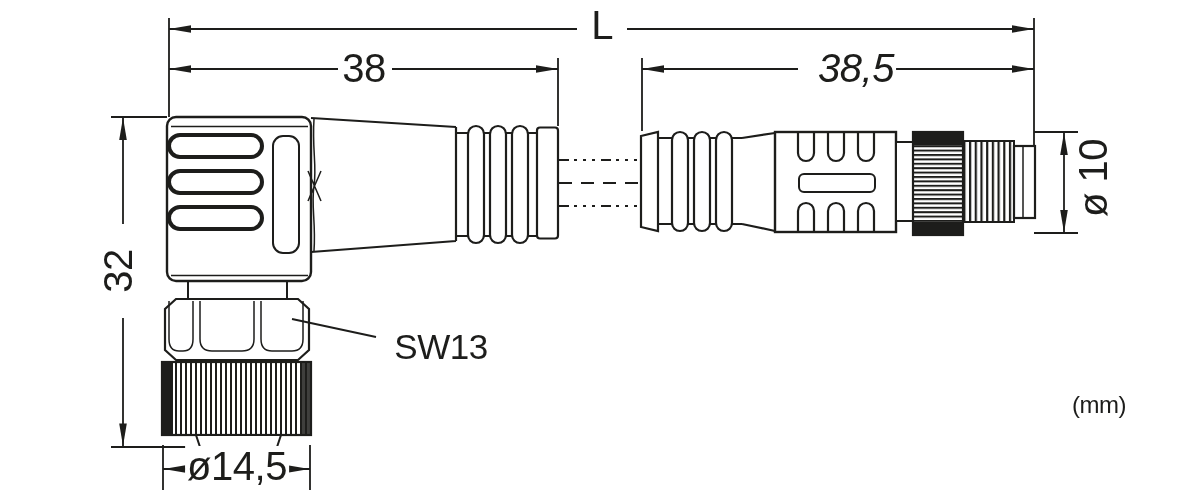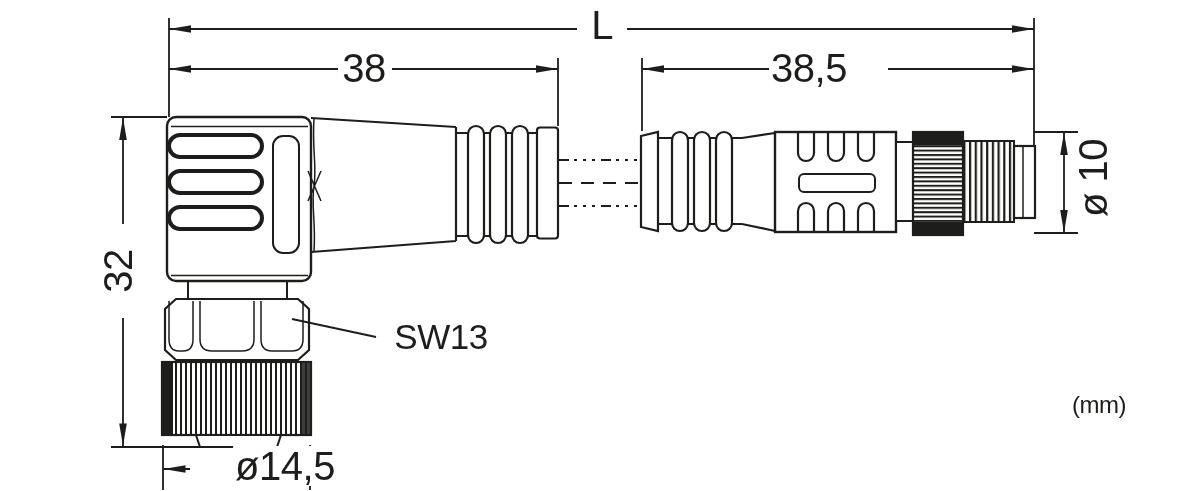--- a/index.html
+++ b/index.html
@@ -7,21 +7,21 @@
     position:relative;width:1200px;height:491px;background:#ffffff;
     font-family:"Liberation Sans", sans-serif;overflow:hidden;
   }
   .canvas svg{position:absolute;left:0;top:0;}
   .lbl{
     position:absolute;color:#1d1d1b;font-size:40px;line-height:1;
     white-space:nowrap;transform:translate(-50%,-50%);
     letter-spacing:-0.5px;background:#ffffff;padding:0 2px;
   }
   .lbl.rot{transform:translate(-50%,-50%) rotate(-90deg);}
-  .lbl.fs35{font-size:35px;}
+  .lbl.fs35{font-size:35px;margin-top:10px;}
   .lbl.fs36{font-size:24px;}
 </style>
 </head>
 <body>
 
 <div class="canvas">
 
 <svg width="1200" height="491" viewBox="0 0 1200 491">
   <defs>
     <pattern id="knurlV" width="5" height="10" patternUnits="userSpaceOnUse">
@@ -150,20 +150,20 @@
     <polygon points="123,446 119.2,423.5 126.8,423.5"></polygon>
     <polygon points="1064,132.5 1060.2,155 1067.8,155"></polygon>
     <polygon points="1064,232.5 1060.2,210 1067.8,210"></polygon>
     <polygon points="163.5,469 185.5,465.2 185.5,472.8"></polygon>
     <polygon points="309.5,469 287.5,465.2 287.5,472.8"></polygon>
   </g>
 </svg>
 
 <div class="lbl" style="left:602px;top:25px;">L</div>
 <div class="lbl" style="left:364px;top:68px;">38</div>
-<div class="lbl" style="left:809px;top:68px;">38,5</div>
+<div class="lbl" style="left:856px;top:68px;font-style:italic;">38,5</div>
 <div class="lbl rot" style="left:118px;top:271px;">32</div>
 <div class="lbl rot" style="left:1093px;top:178px;">ø 10</div>
 <div class="lbl fs35" style="left:441px;top:336px;">SW13</div>
-<div class="lbl" style="left:237px;top:466px;margin-left:48px;">ø14,5</div>
+<div class="lbl" style="left:237px;top:466px;">ø14,5</div>
 <div class="lbl fs36" style="left:1099px;top:405px;">(mm)</div>
 
 </div>
 
 </body></html>

